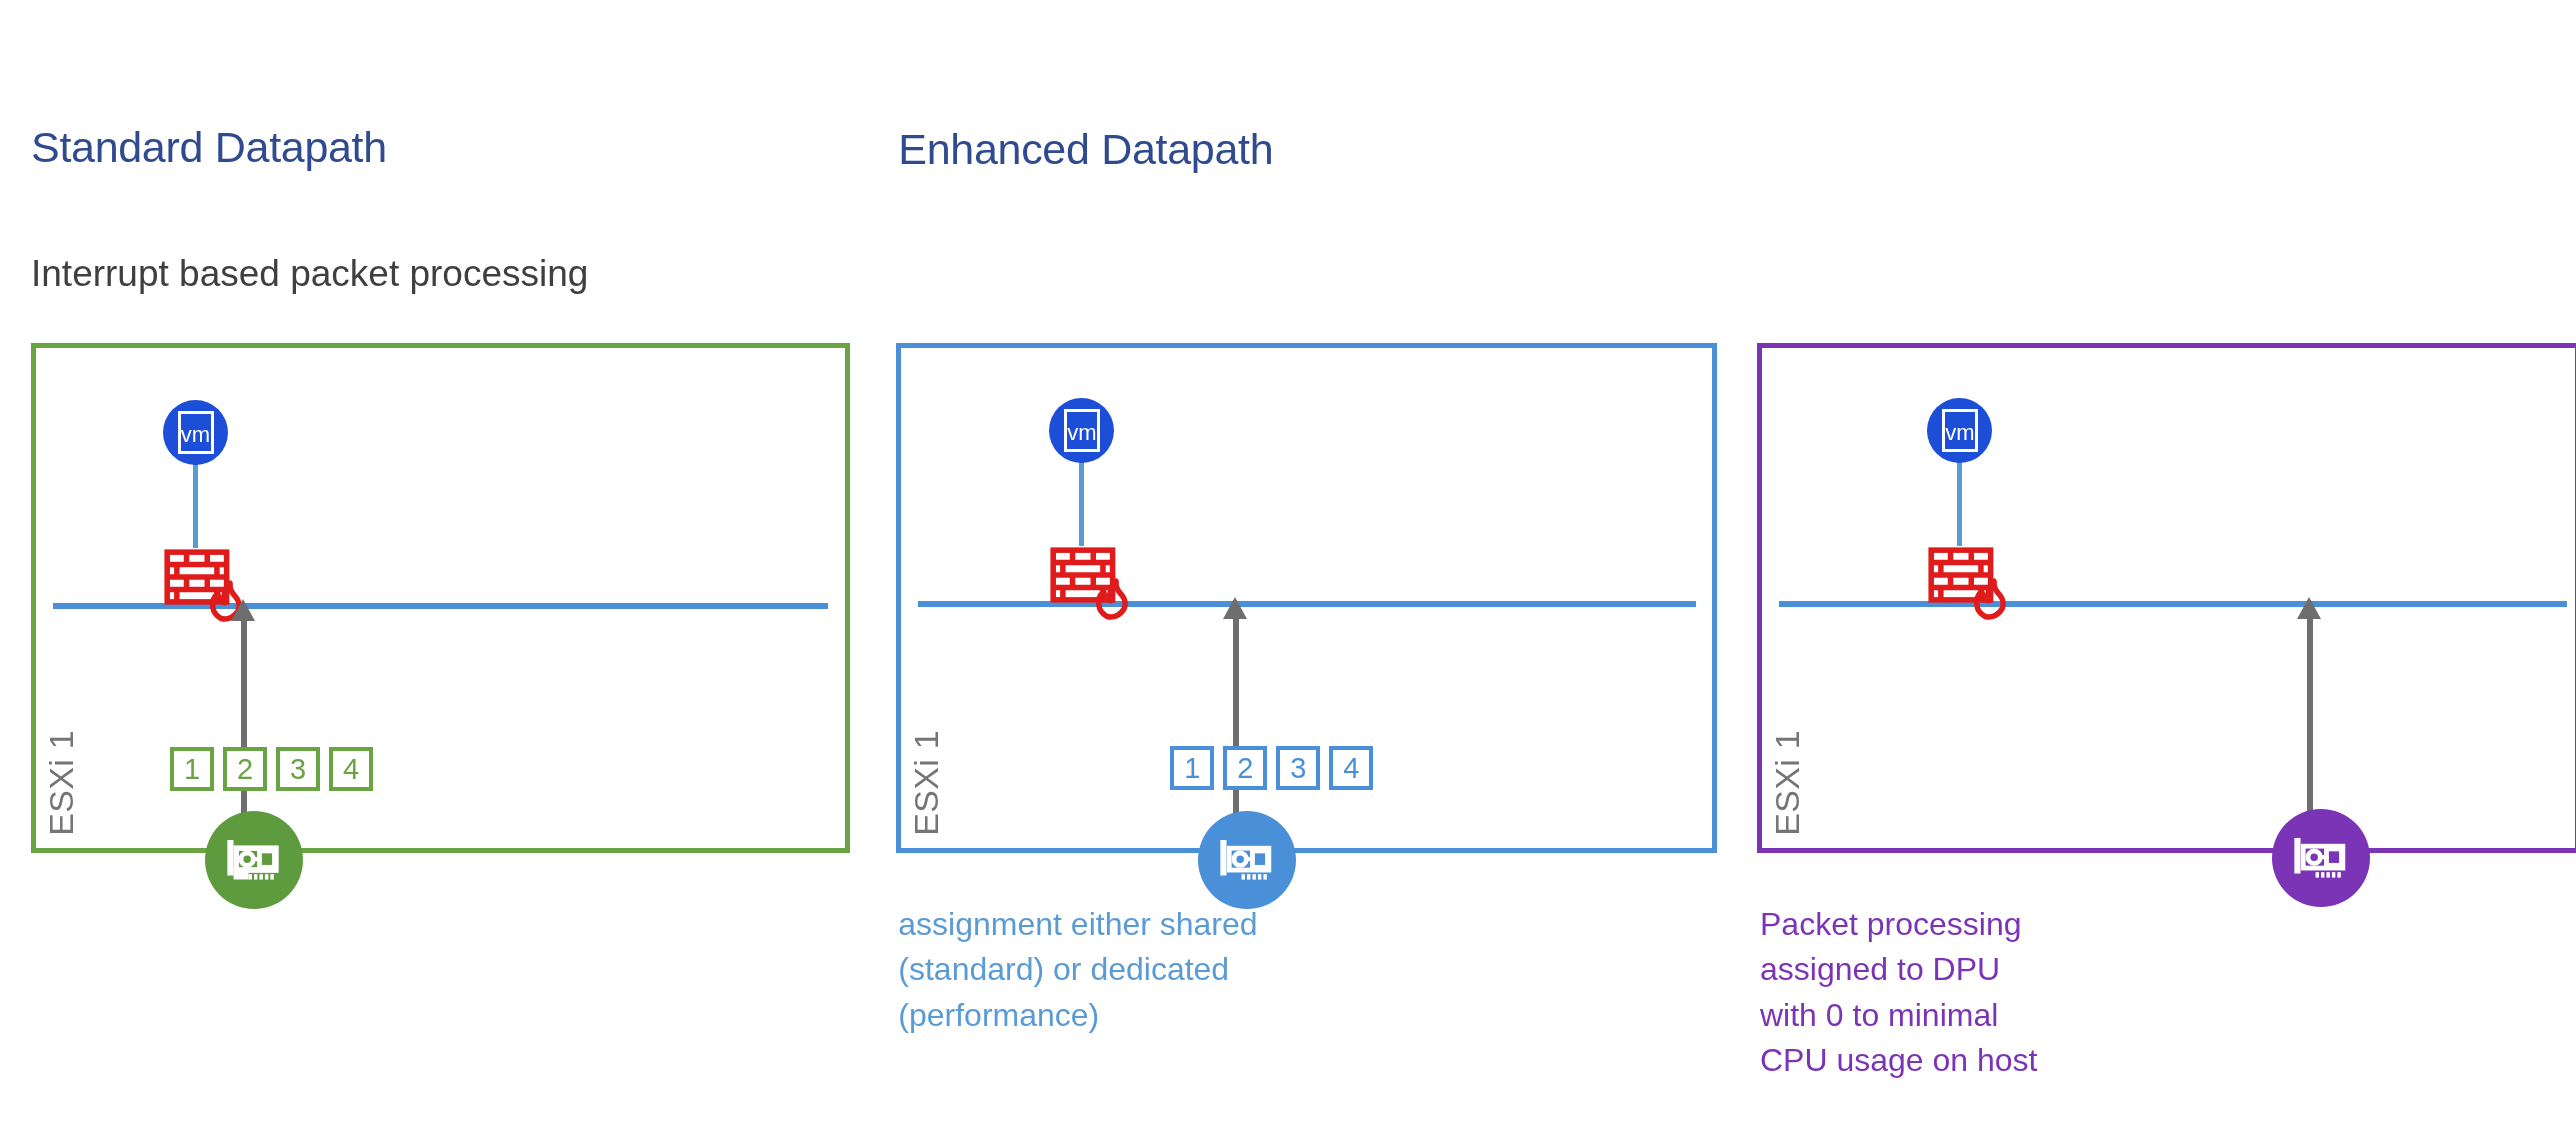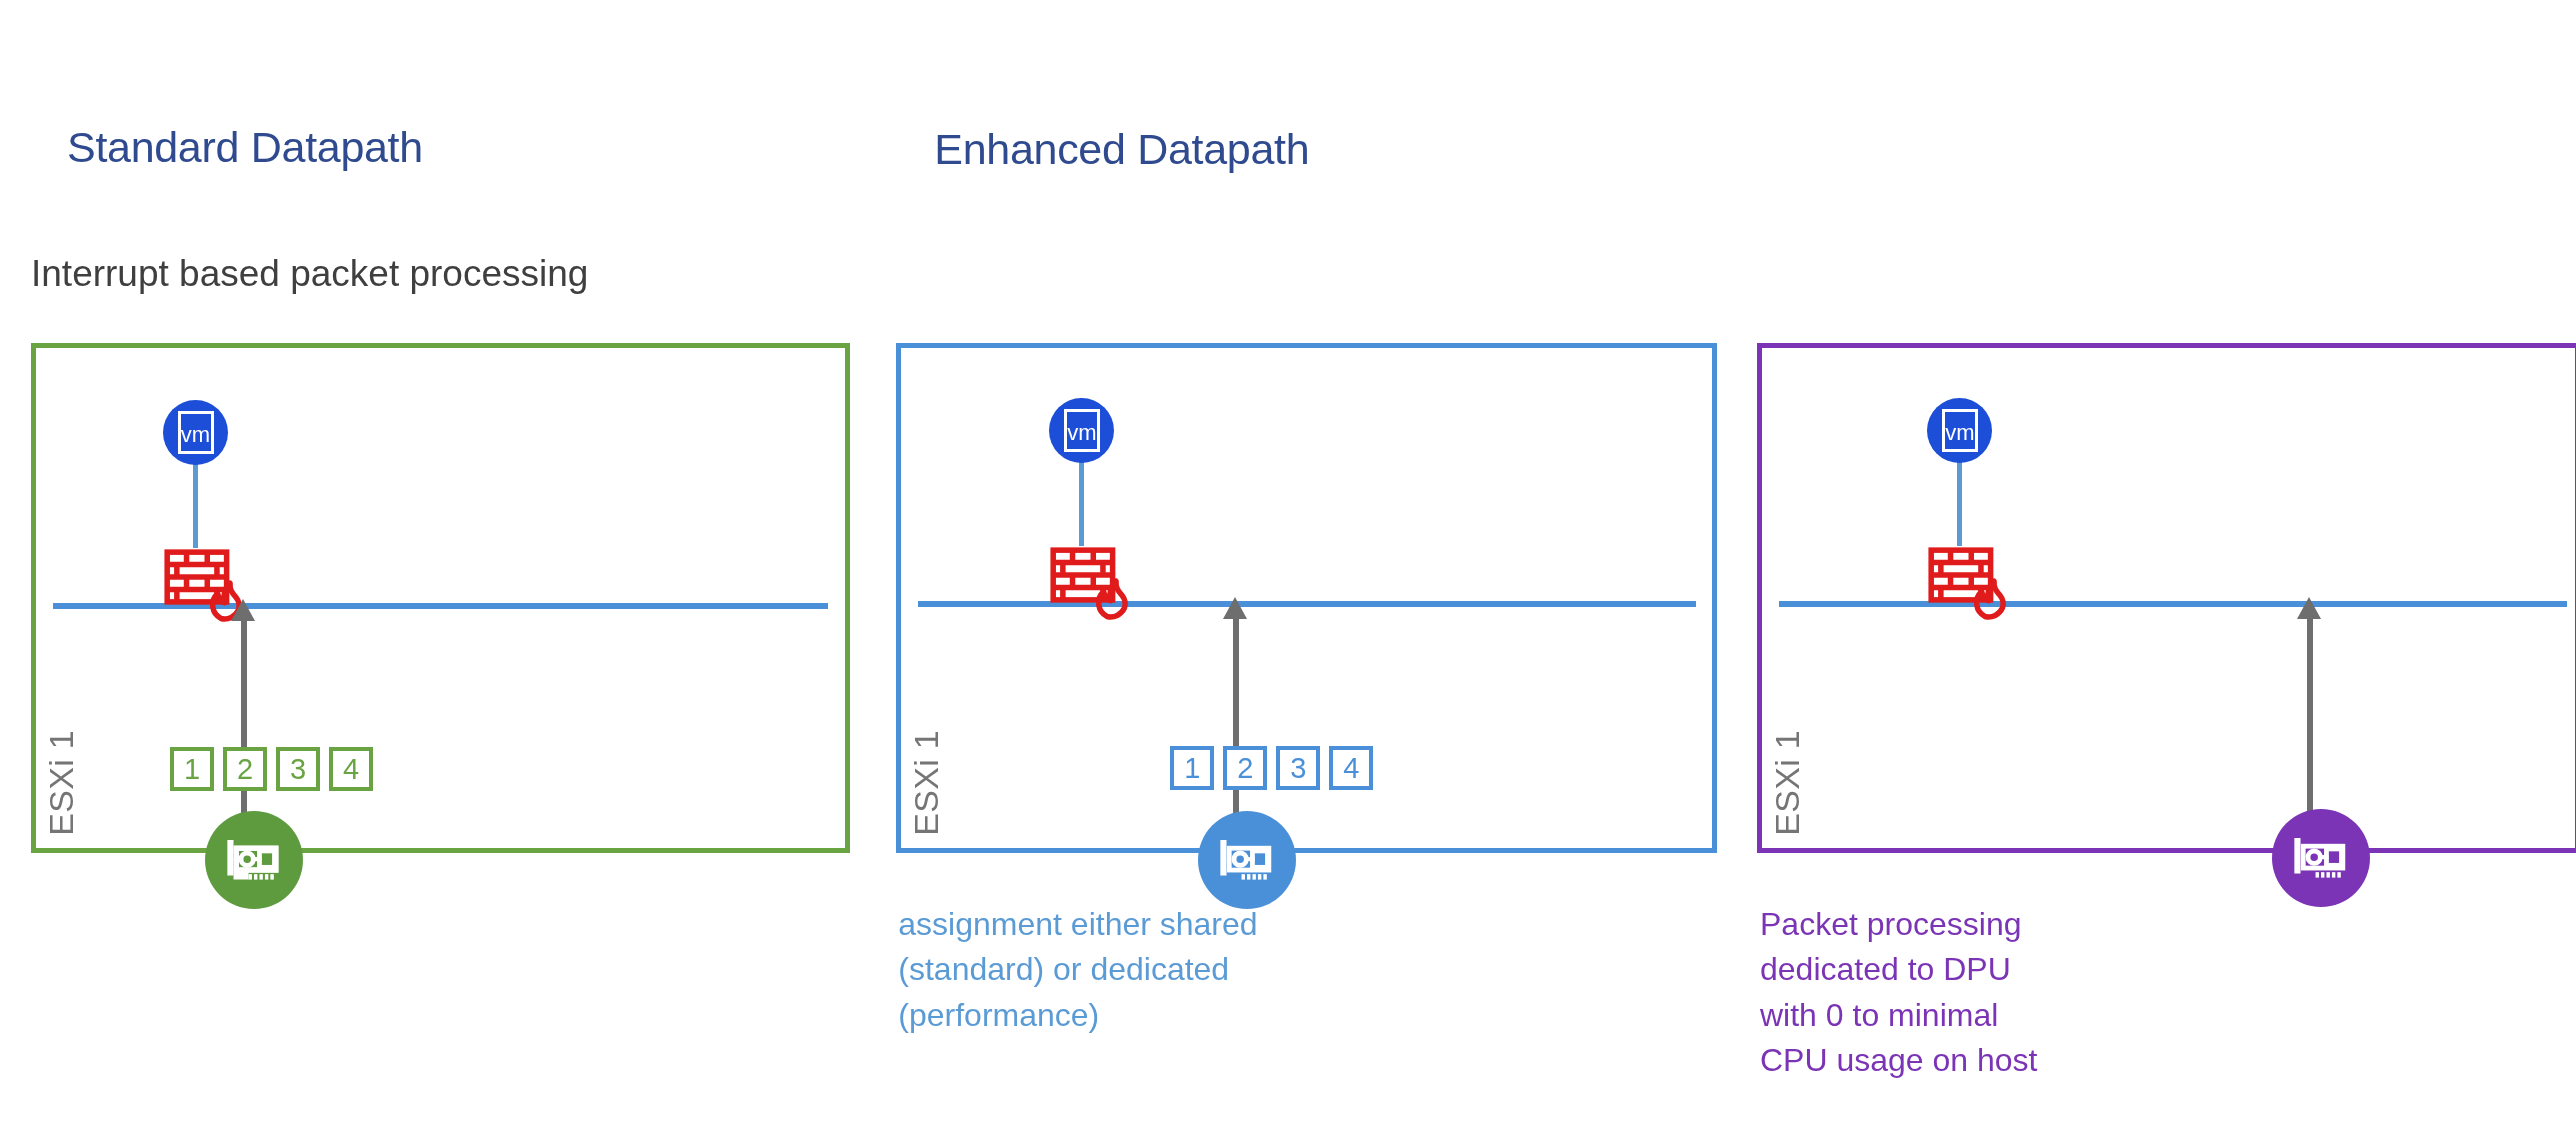--- a/index.html
+++ b/index.html
@@ -27,21 +27,20 @@
 
   .title {
     position: absolute;
     left: 31px;
     top: 123px;
     font-size: 43px;
     font-weight: 400;
     letter-spacing: -0.3px;
     color: #2F4A8E;
     white-space: nowrap;
-    margin-left: 36px;
   }
   .panel-2 .title { left: 10.3px; top: 125px; }
   .panel-3 .title { left: 11px; top: 124px; }
 
   .subtitle {
     position: absolute;
     left: 31px;
     top: 253px;
     font-size: 37px;
     font-weight: 400;
@@ -415,18 +414,18 @@
           <rect x="57" y="54" width="5" height="8"></rect>
           <rect x="65" y="54" width="5" height="8"></rect>
         </g>
       </svg>
     </div>
 
   </div>
 
   <div class="caption">
     <span class="cap-line">Packet processing</span>
-    <span class="cap-line">dedicated to DPU</span>
+    <span class="cap-line">assigned to DPU</span>
     <span class="cap-line">with 0 to minimal</span>
     <span class="cap-line">CPU usage on host</span>
   </div>
 </div>
 
 
 </body></html>

